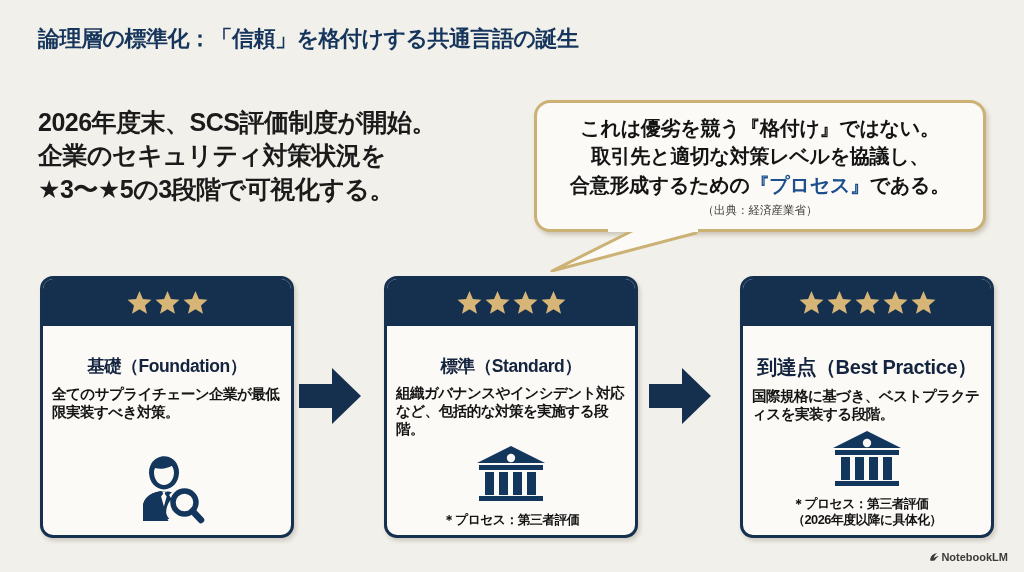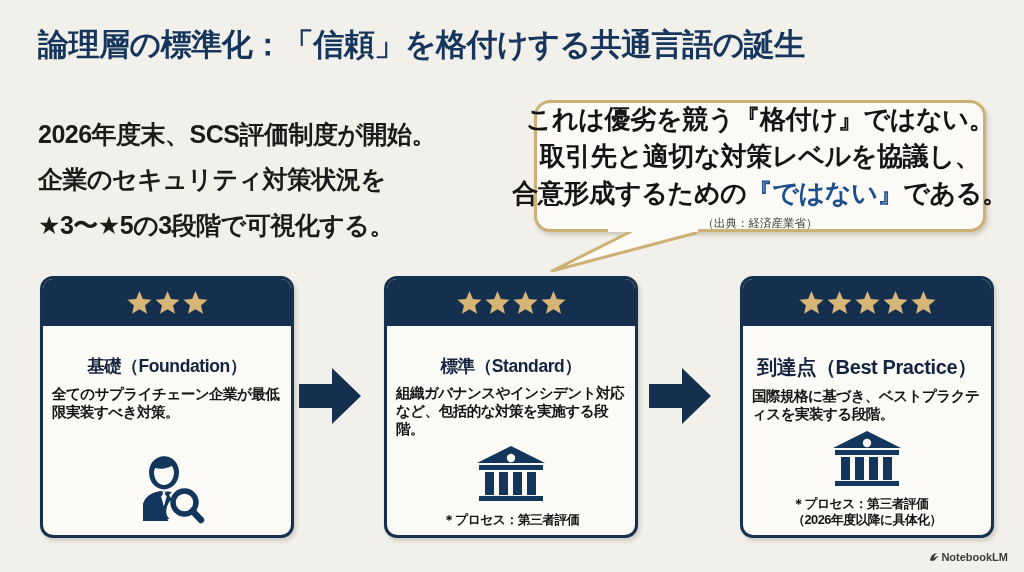--- a/index.html
+++ b/index.html
@@ -8,43 +8,43 @@
     width:1024px;height:572px;overflow:hidden;position:relative;
     background:#f2f0ea;
     font-family:"Liberation Sans","DejaVu Sans",sans-serif;
     color:#14243f;
   }
   .stage{position:absolute;inset:0;}
 
   
   #page-title{
     position:absolute;left:38px;top:24px;width:950px;
-    font-size:31px;font-weight:bold;letter-spacing:-0.5px;
+    font-size:22px;font-weight:bold;letter-spacing:-0.5px;
     color:#16355c;white-space:nowrap;
   }
 
   
   #subtitle{
     position:absolute;left:38px;top:106px;width:470px;
     font-size:25px;font-weight:bold;line-height:1.33;
     color:#1b1b1b;letter-spacing:-0.5px;
   }
-  #subtitle div{white-space:nowrap;margin-top:12px;}
+  #subtitle div{white-space:nowrap;}
 
   
   #callout{
     position:absolute;left:534px;top:100px;width:452px;height:132px;
     background:#fbfaf6;border:3px solid #cbb173;border-radius:16px;
     box-sizing:border-box;
     box-shadow:2px 3px 4px rgba(90,75,40,.25);
     display:flex;flex-direction:column;align-items:center;
     justify-content:center;
   }
   #callout .cl{
-    font-size:26px;font-weight:bold;line-height:1.42;
+    font-size:20px;font-weight:bold;line-height:1.42;
     color:#141414;white-space:nowrap;letter-spacing:-0.3px;
   }
   #callout .hl{color:#1d4f8f;}
   #callout .src{
     font-size:11.5px;font-weight:normal;color:#3a3a3a;
     margin-top:4px;letter-spacing:0px;
   }
   #callout-tail{
     position:absolute;left:548px;top:228px;width:150px;height:44px;
   }
@@ -114,21 +114,21 @@
 
   <div id="subtitle">
     <div>2026年度末、SCS評価制度が開始。</div>
     <div>企業のセキュリティ対策状況を</div>
     <div>★3〜★5の3段階で可視化する。</div>
   </div>
 
   <div id="callout">
     <div class="cl">これは優劣を競う『格付け』ではない。</div>
     <div class="cl">取引先と適切な対策レベルを協議し、</div>
-    <div class="cl"><span>合意形成するための</span><span class="hl">『ではない』</span><span>である。</span></div>
+    <div class="cl"><span>合意形成するための</span><span class="hl">『プロセス』</span><span>である。</span></div>
     <div class="src">（出典：経済産業省）</div>
   </div>
   <svg id="callout-tail" viewBox="0 0 150 44">
     <polygon points="148,0 148,5 4,43 86,2" fill="#fbfaf6" stroke="#cbb173" stroke-width="3" stroke-linejoin="round"></polygon>
     <rect x="60" y="0" width="90" height="4" fill="#fbfaf6"></rect>
   </svg>
 
   <div class="card" id="card-1">
     <div class="card-head">
         <svg viewBox="0 0 25 25" class="star">

